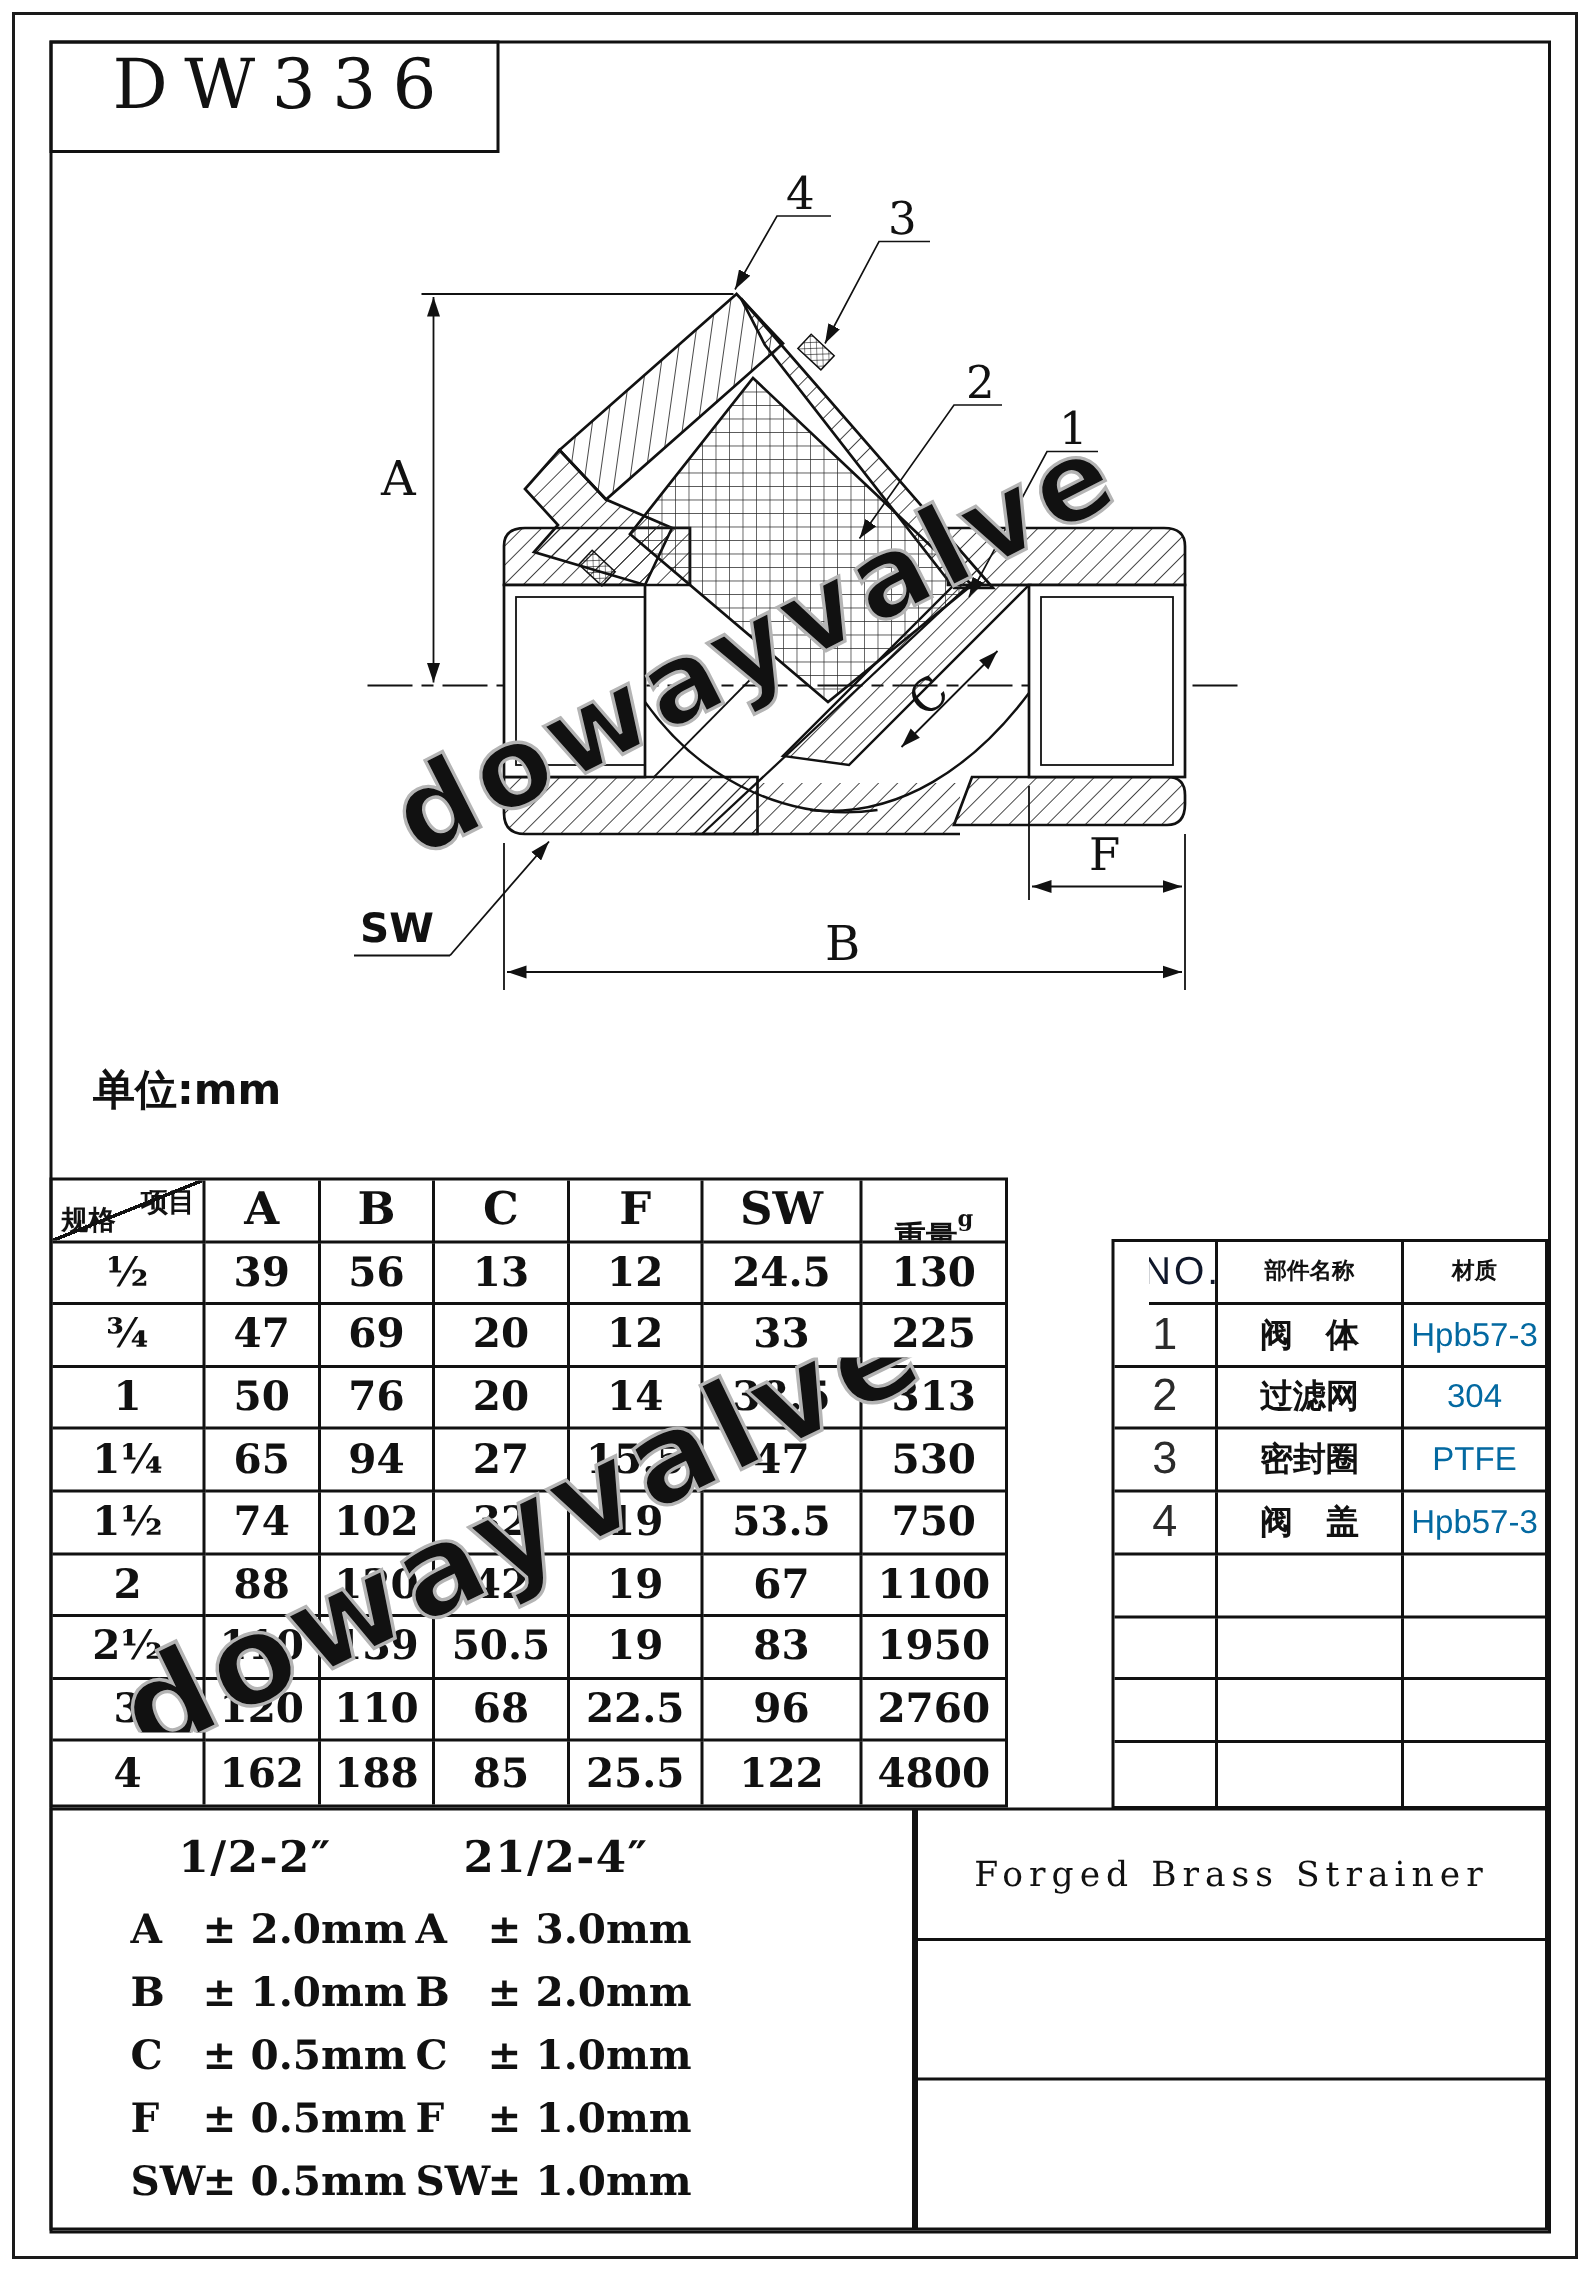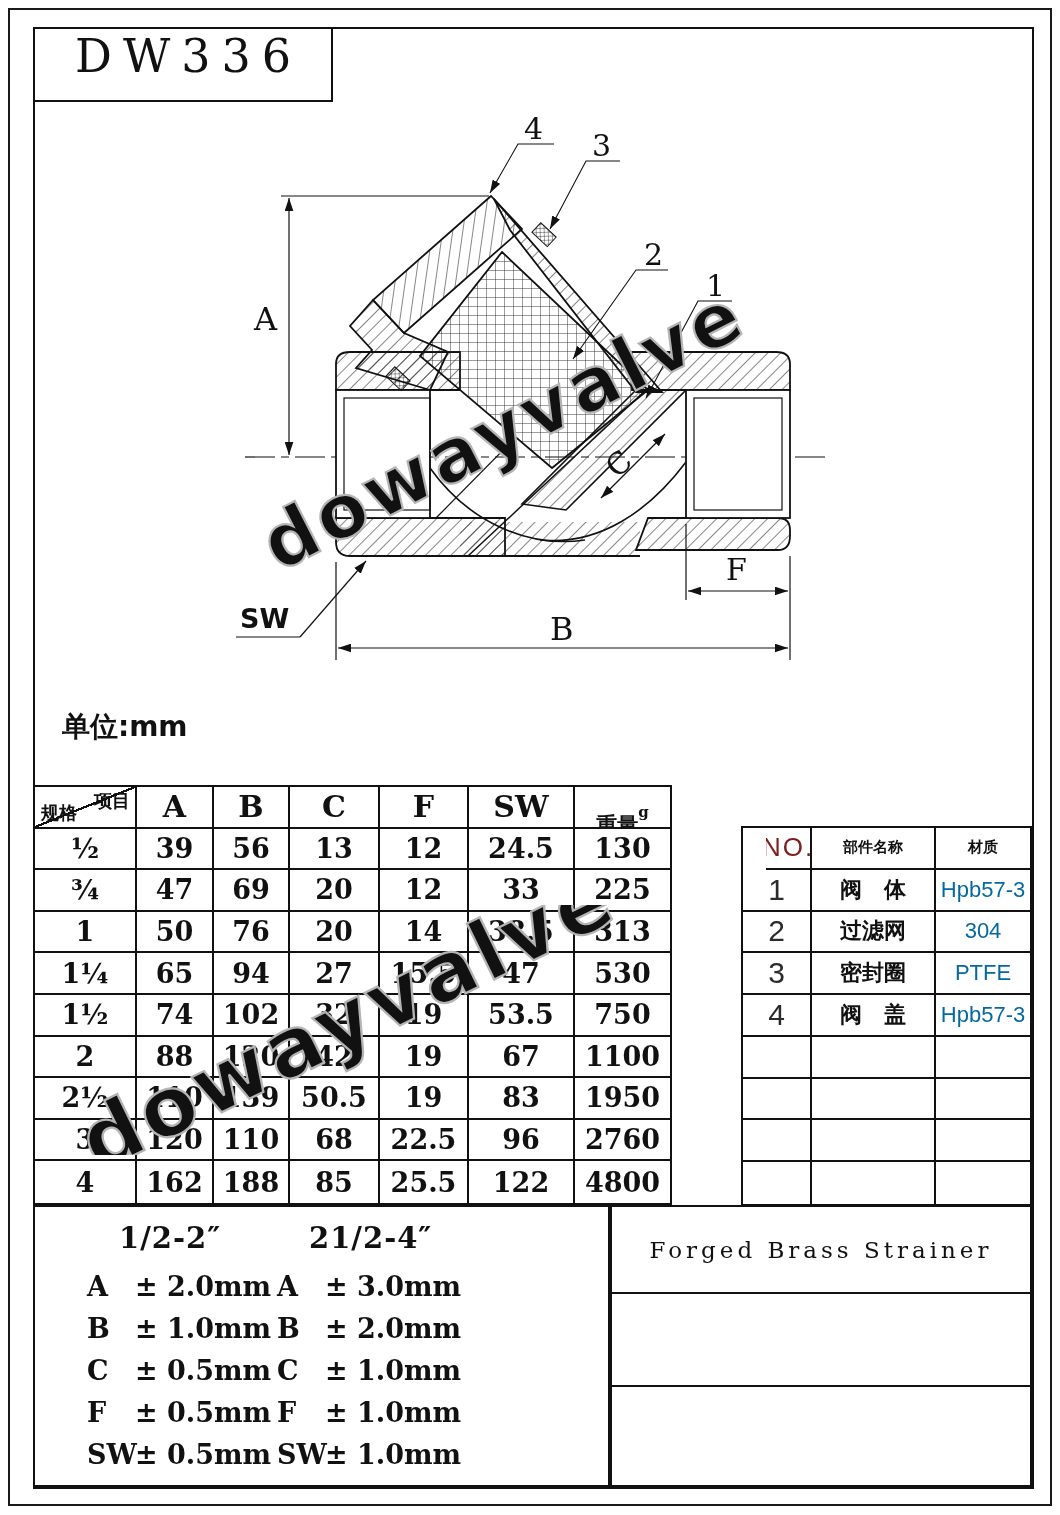--- a/index.html
+++ b/index.html
@@ -24,21 +24,21 @@
   .diag span{position:absolute;font-size:18px;font-weight:bold;font-family:Liberation Sans, sans-serif;}
   .diag .tr{top:2px;right:5px;}
   .diag .bl{bottom:2px;left:6px;}
   .spec{font-size:26px;}
   
   .parts-table{left:741px;top:826px;width:291px;height:380px;border:2px solid #111;box-sizing:border-box;
     display:grid;grid-template-columns:69px 124px auto;grid-template-rows:repeat(9,1fr);}
   .parts-table .cell{border-right:2px solid #111;border-bottom:2px solid #111;display:flex;align-items:center;justify-content:center;overflow:hidden;}
   .parts-table .cell.last-col{border-right:none;}
   .parts-table .cell.last-row{border-bottom:none;}
-  .pt-no-hdr{font-family:"Liberation Sans",sans-serif;font-size:26px;letter-spacing:2px;color:#7f1d1d;margin-left:23px;}
+  .pt-no-hdr{font-family:"Liberation Sans",sans-serif;font-size:26px;letter-spacing:2px;color:#0f172a;margin-left:23px;}
   .pt-cjk-hdr{font-family:Liberation Sans, sans-serif;font-size:15px;font-weight:bold;}
   .pt-num{font-family:"Liberation Sans",sans-serif;font-size:30px;color:#2b2b2b;}
   .pt-name{font-family:"DejaVu Sans",sans-serif;font-size:22px;font-weight:bold;white-space:pre;}
   .pt-mat{font-family:"Liberation Sans",sans-serif;font-size:22px;color:#0369a1;}
   
   .tol-box{left:33px;top:1205px;width:577px;height:282px;border:2px solid #111;box-sizing:border-box;font-weight:bold;}
   .tol-col{position:absolute;top:14px;}
   .tol-col.c1{left:52px;}
   .tol-col.c2{left:242px;}
   .tol-range{font-size:29px;height:44px;padding-left:32px;letter-spacing:1px;}

